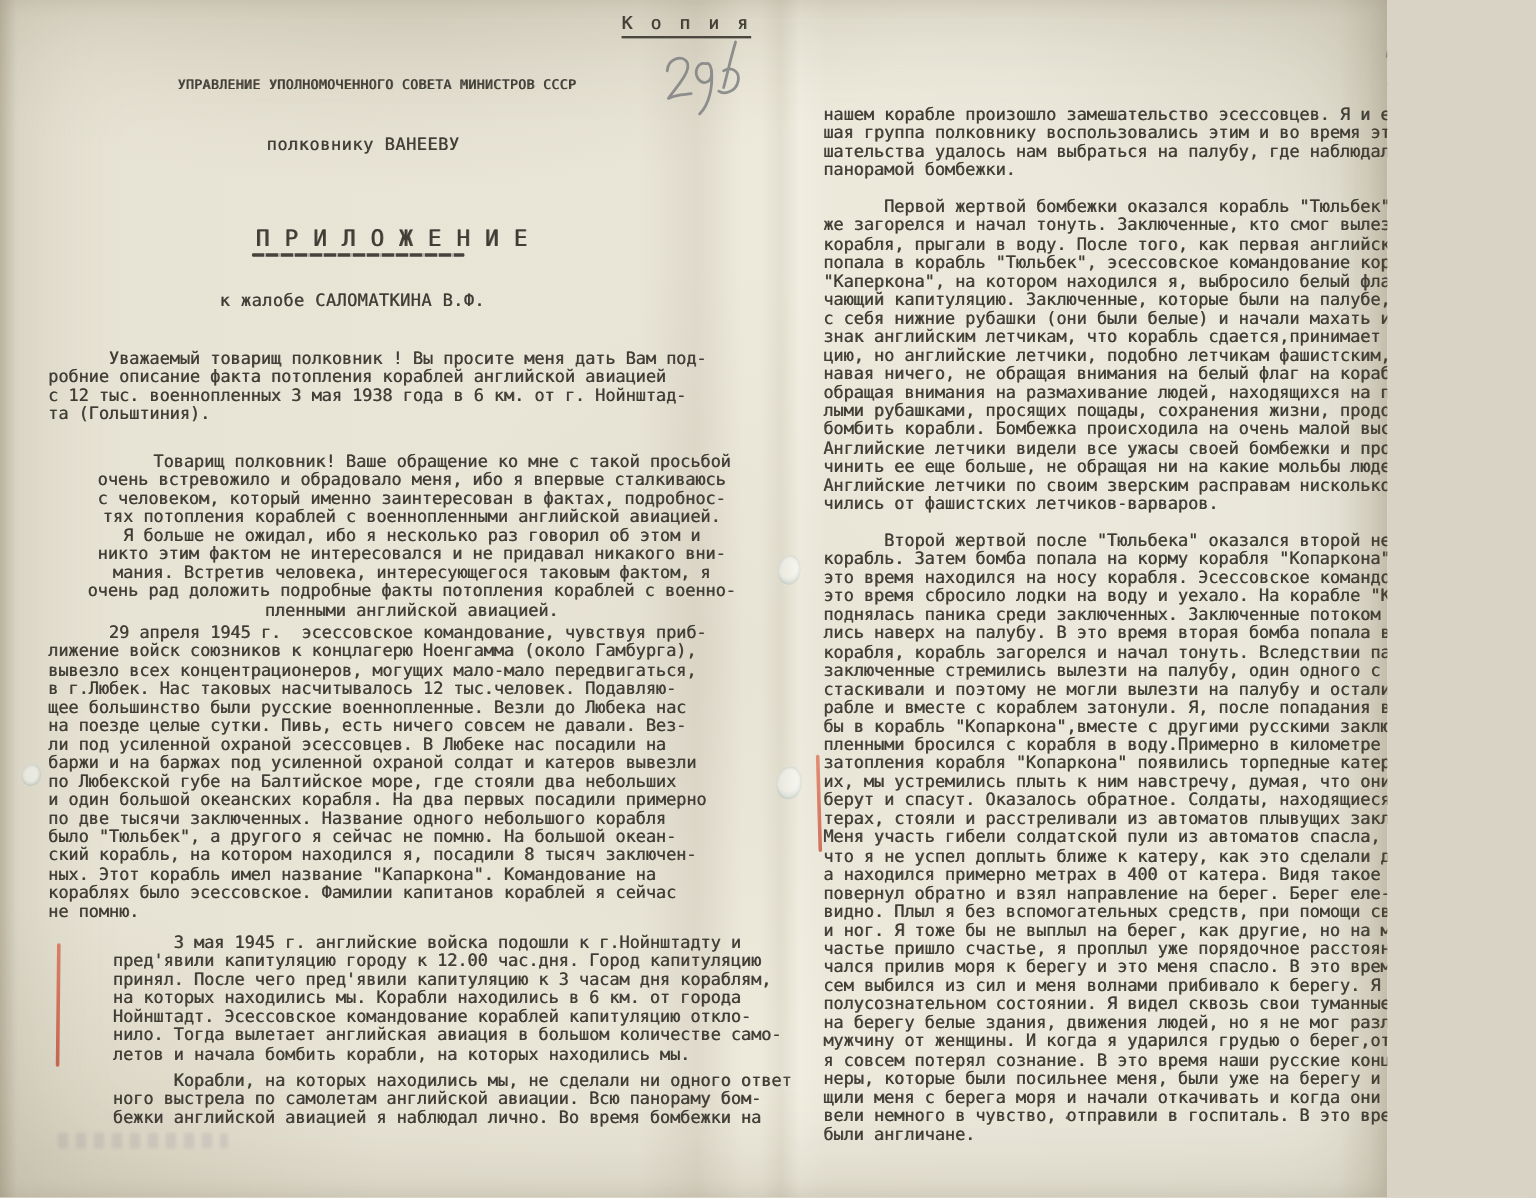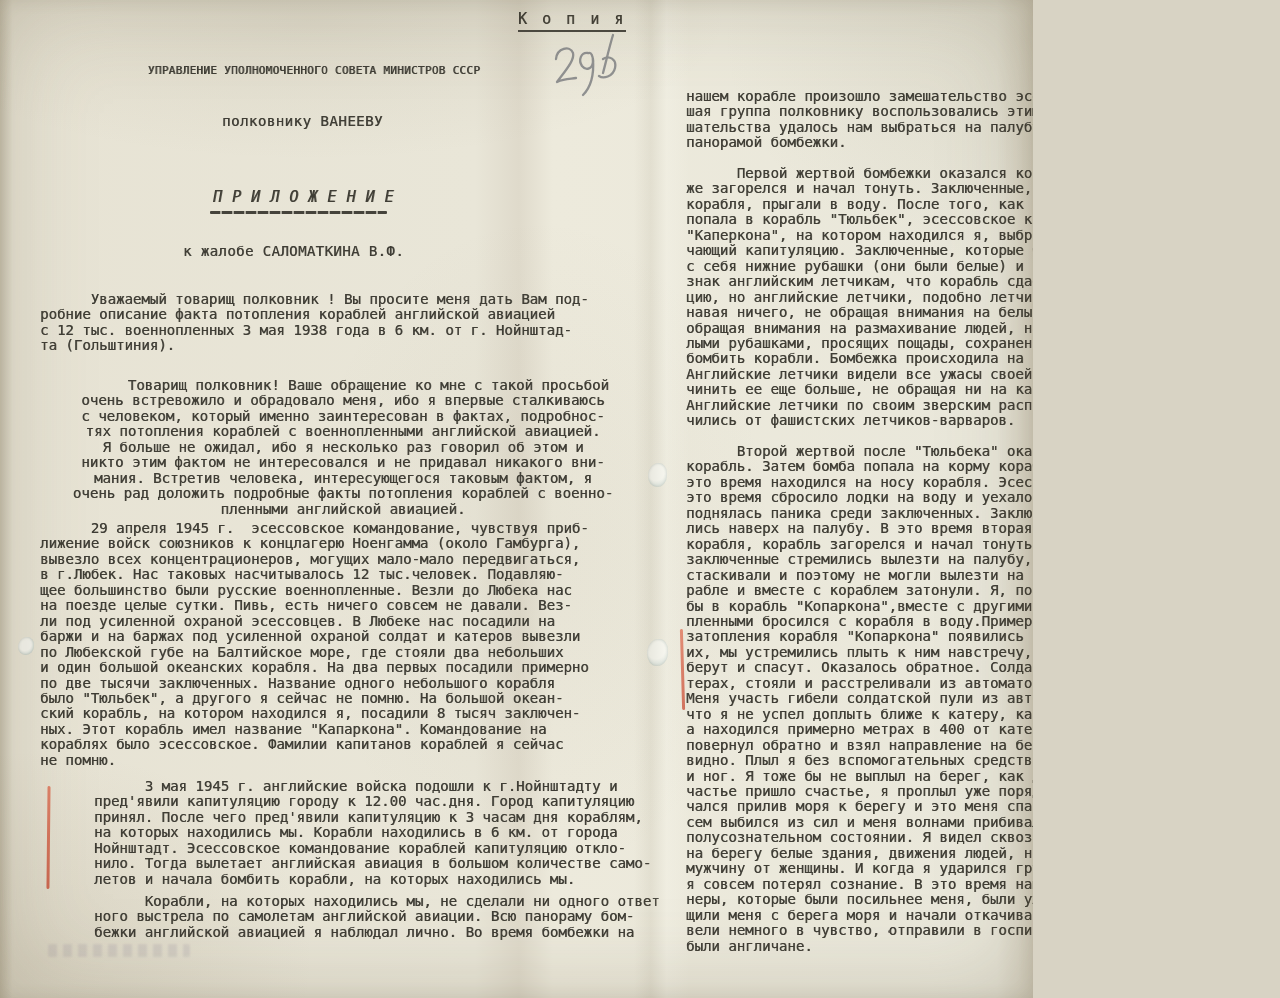--- a/index.html
+++ b/index.html
@@ -1,17 +1,17 @@
 <!DOCTYPE html>
 <html lang="ru"><head>
 <meta charset="utf-8">
 <style>
   html,body{margin:0;padding:0;background:#d8d3c4;}
   .scan{
-    position:relative;width:1033px;height:998px;overflow:hidden;
+    position:relative;width:1156px;height:998px;overflow:hidden;
     background:
       radial-gradient(ellipse 420px 320px at 4% 96%, rgba(135,120,90,.14), transparent 65%),
       radial-gradient(ellipse 500px 380px at 99% 4%, rgba(140,130,100,.12), transparent 60%),
       radial-gradient(ellipse 600px 200px at 30% 2%, rgba(130,118,90,.10), transparent 70%),
       radial-gradient(ellipse 340px 480px at 52% 55%, rgba(125,115,90,.06), transparent 70%),
       linear-gradient(90deg,#cfc9b7 0%, #e7e3d4 1.2%, #e9e6d8 46%, #dfdacb 50.2%, #edeadc 53.5%, #e9e7da 96.5%, #d9d4c4 100%),
       #e9e7da;
     font-family:"DejaVu Sans Mono","Liberation Mono",monospace;
   }
   .vignette{position:absolute;inset:0;pointer-events:none;
@@ -22,22 +22,22 @@
   .para{position:absolute;white-space:pre-wrap;font-size:14.2px;line-height:15.45px;letter-spacing:-.1px;}
   .col-left{left:40px;width:606px;}
   .col-left-i{left:46px;width:600px;margin-left:48px;}
   .col-right{left:686px;width:592px;}
   .kopiya{position:absolute;left:518px;top:10px;font-size:15px;letter-spacing:3px;
     padding-bottom:2px;border-bottom:2px solid #4a4840;}
   .org{position:absolute;left:78px;top:62px;width:472px;text-align:center;
     font-size:11px;line-height:18px;letter-spacing:.3px;
     text-shadow:.7px 0 0 rgba(63,61,53,.8);}
   .addressee{position:absolute;left:222px;top:113px;font-size:14.2px;letter-spacing:.4px;}
-  .doc-title{position:absolute;left:213px;top:188px;font-size:15px;letter-spacing:.5px;
-    text-shadow:.7px 0 0 rgba(63,61,53,.8);font-style:italic;}
+  .doc-title{position:absolute;left:213px;top:188px;font-size:19px;letter-spacing:.5px;
+    text-shadow:.7px 0 0 rgba(63,61,53,.8);}
   .title-underline{position:absolute;left:210px;top:211px;width:177px;height:3px;
     background:repeating-linear-gradient(90deg,#45433b 0 10px, rgba(69,67,59,.35) 10px 12px);
     border-radius:1px;}
   .subtitle{position:absolute;left:183px;top:243px;font-size:14.2px;letter-spacing:.3px;}
   .pagenum{position:absolute;left:1237px;top:11px;font-size:15px;}
   .hw{position:absolute;opacity:.82;}
   .hw svg{display:block;}
   .redline{position:absolute;width:3px;background:linear-gradient(#dd6a4e,#c74a32);
     border-radius:2px;opacity:.8;}
   .redline-left{left:47px;top:786px;height:103px;transform:rotate(.6deg);}

